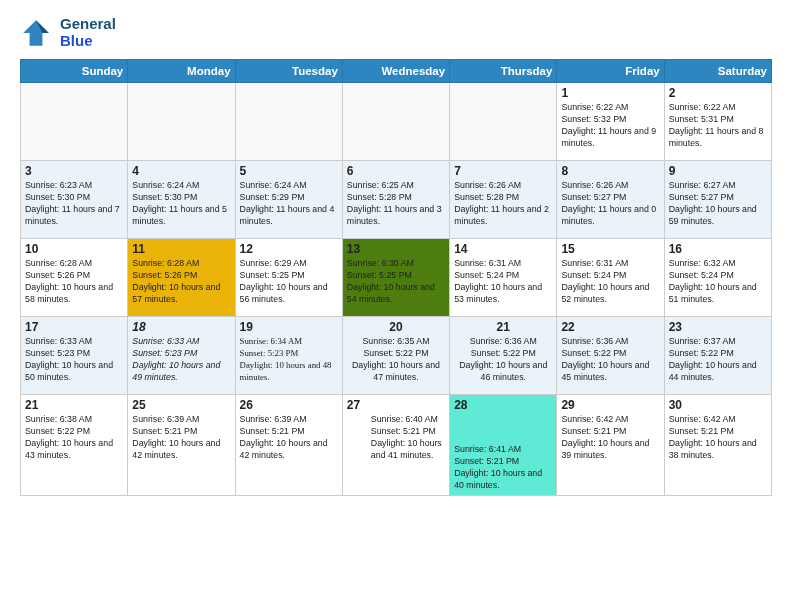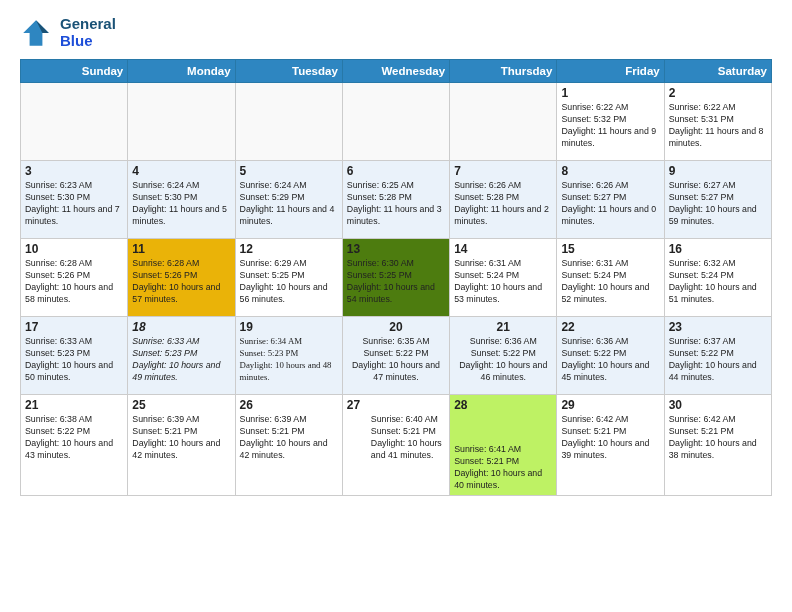--- a/index.html
+++ b/index.html
@@ -296,21 +296,21 @@
             <div class="cell-text" style="white-space: pre-line;">Sunrise: 6:39 AM
 Sunset: 5:21 PM
 Daylight: 10 hours and 42 minutes.</div>
           </td>
           <td style="background: rgb(255, 255, 255);">
             <span class="day-num">27</span>
             <div class="cell-text" style="white-space: pre-line; margin-left: 24px;">Sunrise: 6:40 AM
 Sunset: 5:21 PM
 Daylight: 10 hours and 41 minutes.</div>
           </td>
-          <td style="background: #bef264;">
+          <td style="background: #5eead4;">
             <span class="day-num">28</span>
             <div class="cell-text" style="white-space: pre-line; margin-top: 32px;">Sunrise: 6:41 AM
 Sunset: 5:21 PM
 Daylight: 10 hours and 40 minutes.</div>
           </td>
           <td style="background: rgb(255, 255, 255);">
             <span class="day-num">29</span>
             <div class="cell-text" style="white-space: pre-line;">Sunrise: 6:42 AM
 Sunset: 5:21 PM
 Daylight: 10 hours and 39 minutes.</div>

